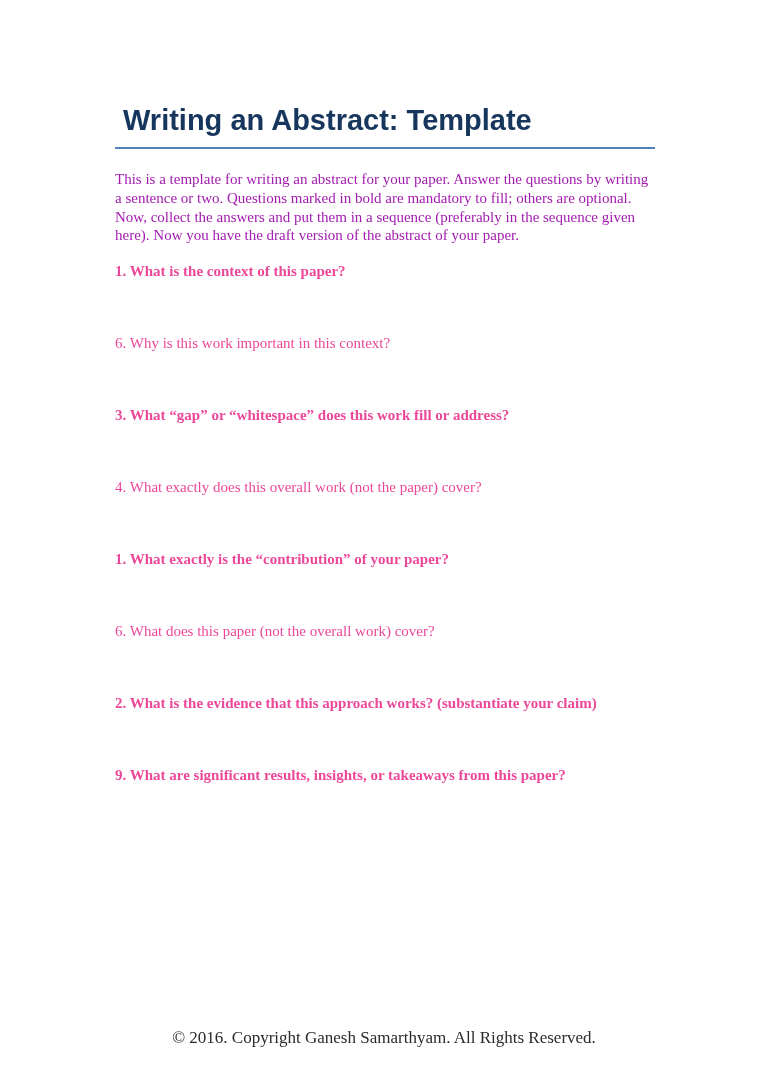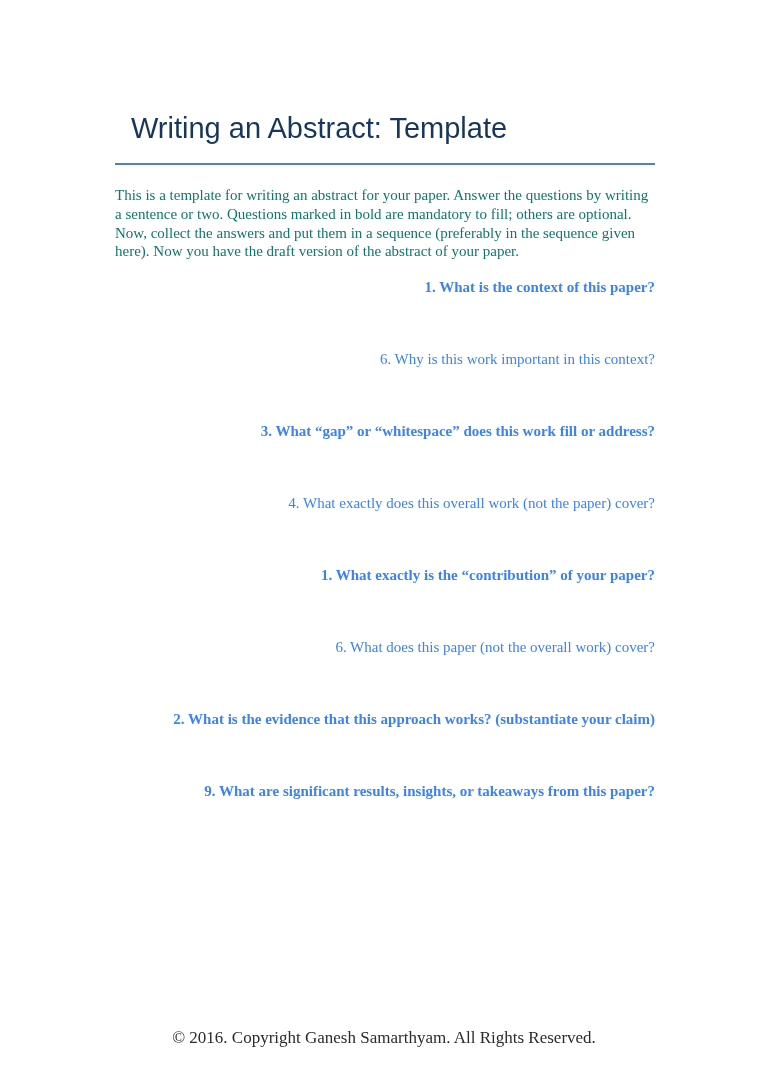--- a/index.html
+++ b/index.html
@@ -12,52 +12,51 @@
     width: 768px;
     height: 1087px;
     background: #ffffff;
     box-sizing: border-box;
     padding: 93px 113px 0 115px;
     overflow: hidden;
     font-family: "Liberation Serif", serif;
     color: #1c1c1c;
   }
   .doc-title {
-    margin: 16px;
+    margin: 8px;
     font-family: "Liberation Sans", sans-serif;
-    font-weight: 400;
+    font-weight: 700;
     font-size: 29px;
     line-height: 38px;
     color: #17365d;
     letter-spacing: 0px;
   }
   .title-rule {
     width: 540px;
     height: 0;
     border-bottom: 2px solid #4f81bd;
     margin-top: 6px;
   }
   .intro {
     margin: 0;
     margin-top: 21px;
     width: 540px;
     font-size: 15px;
     line-height: 18.75px;
-    color: #0f766e;
+    color: #a21caf;
   }
   .questions {
     margin-top: 17px;
   }
   .question {
     font-size: 15px;
     line-height: 19px;
     margin: 0 0 53px 0;
     white-space: nowrap;
-    color: #3b82f6;
-    text-align: right;
+    color: #ec4899;
   }
   .question.mandatory {
     font-weight: 700;
   }
   .footer {
     position: absolute;
     left: 0;
     right: 0;
     bottom: 42px;
     text-align: center;

